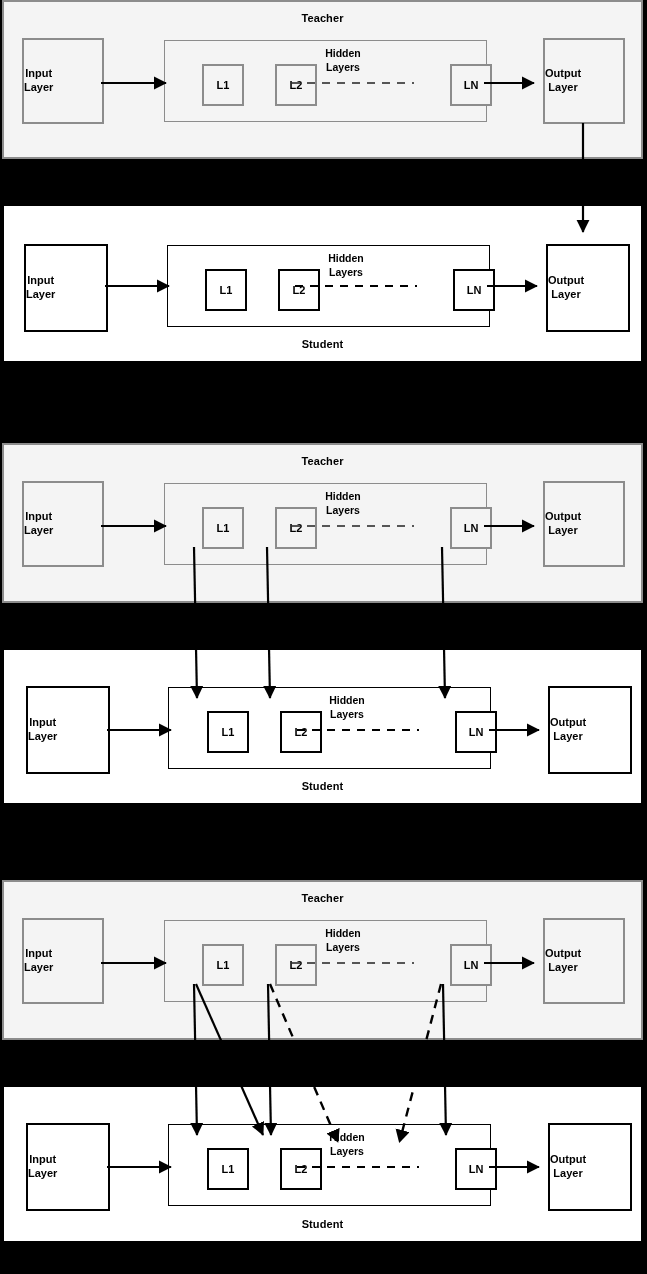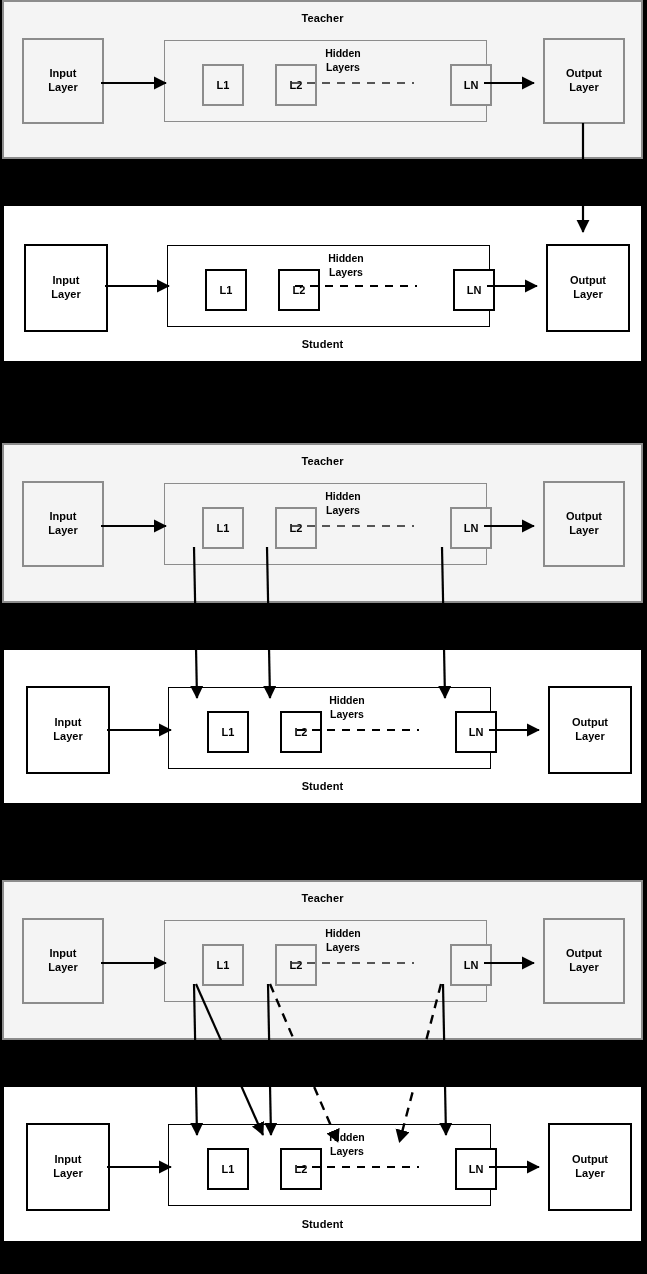--- a/index.html
+++ b/index.html
@@ -7,21 +7,21 @@
   #page{position:relative;width:647px;height:1274px;background:#000;overflow:hidden;}
 
   .panel{position:absolute;left:2px;width:641px;box-sizing:border-box;}
   .panel.teacher{background:#f4f4f4;border:2px solid #8c8c8c;}
   .panel.student{background:#ffffff;border:2px solid #000000;}
 
   .panel-title{position:absolute;left:0;width:100%;text-align:center;
     font-size:11px;font-weight:bold;color:#000;letter-spacing:.1px;}
 
   .nbox{position:absolute;box-sizing:border-box;display:flex;
-    align-items:center;justify-content:center;text-align:center;
+    align-items:center;text-align:center;
     font-size:11px;font-weight:bold;color:#000;line-height:1.25;}
   .teacher .nbox{background:#f4f4f4;border:2px solid #8c8c8c;}
   .student .nbox{background:#ffffff;border:2px solid #000000;}
 
   .hidden-wrap{position:absolute;box-sizing:border-box;}
   .teacher .hidden-wrap{background:#f4f4f4;border:1.5px solid #8c8c8c;}
   .student .hidden-wrap{background:#ffffff;border:1.5px solid #000000;}
 
   .hidden-label{position:absolute;text-align:center;font-size:10.5px;
     font-weight:bold;color:#000;line-height:1.35;width:90px;}

